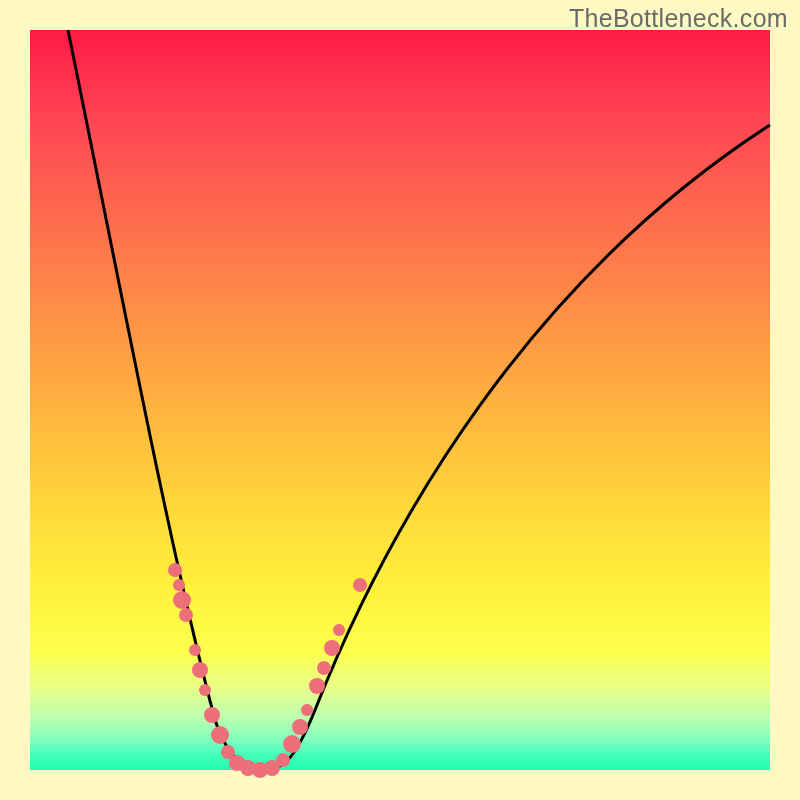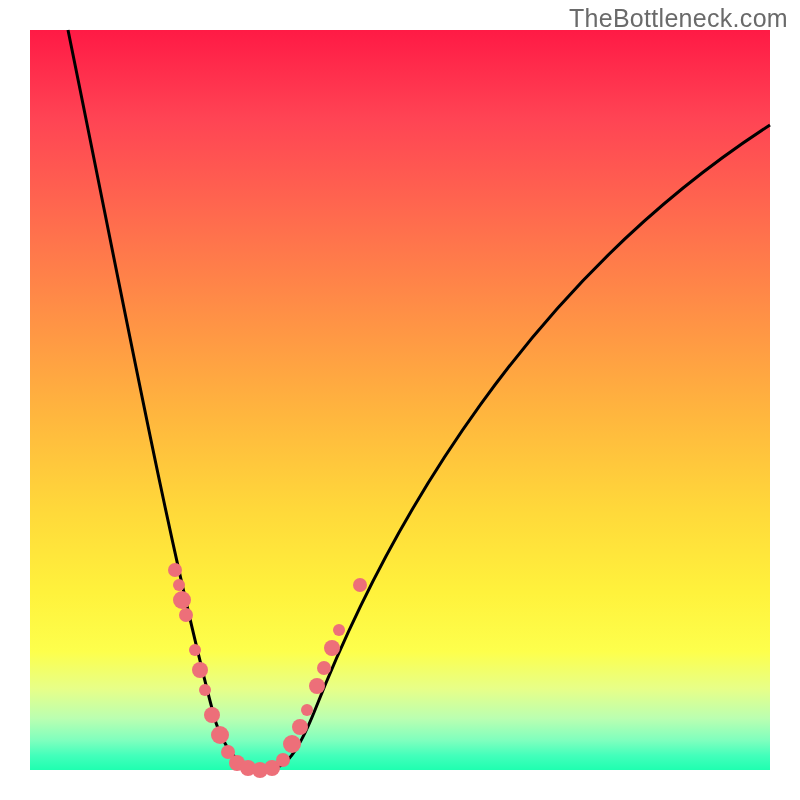--- a/index.html
+++ b/index.html
@@ -10,21 +10,21 @@
     overflow: hidden;
     background: #000;
     font-family: Arial, Helvetica, sans-serif;
   }
   .frame {
     position: absolute;
     left: 0;
     top: 0;
     width: 800px;
     height: 800px;
-    background: #ffffff;
+    background: #fef9c3;
   }
   .plot-area {
     position: absolute;
     left: 30px;
     top: 30px;
     width: 740px;
     height: 740px;
     background: linear-gradient(to bottom,
       #ff1a45 0%,
       #ff4454 12%,

